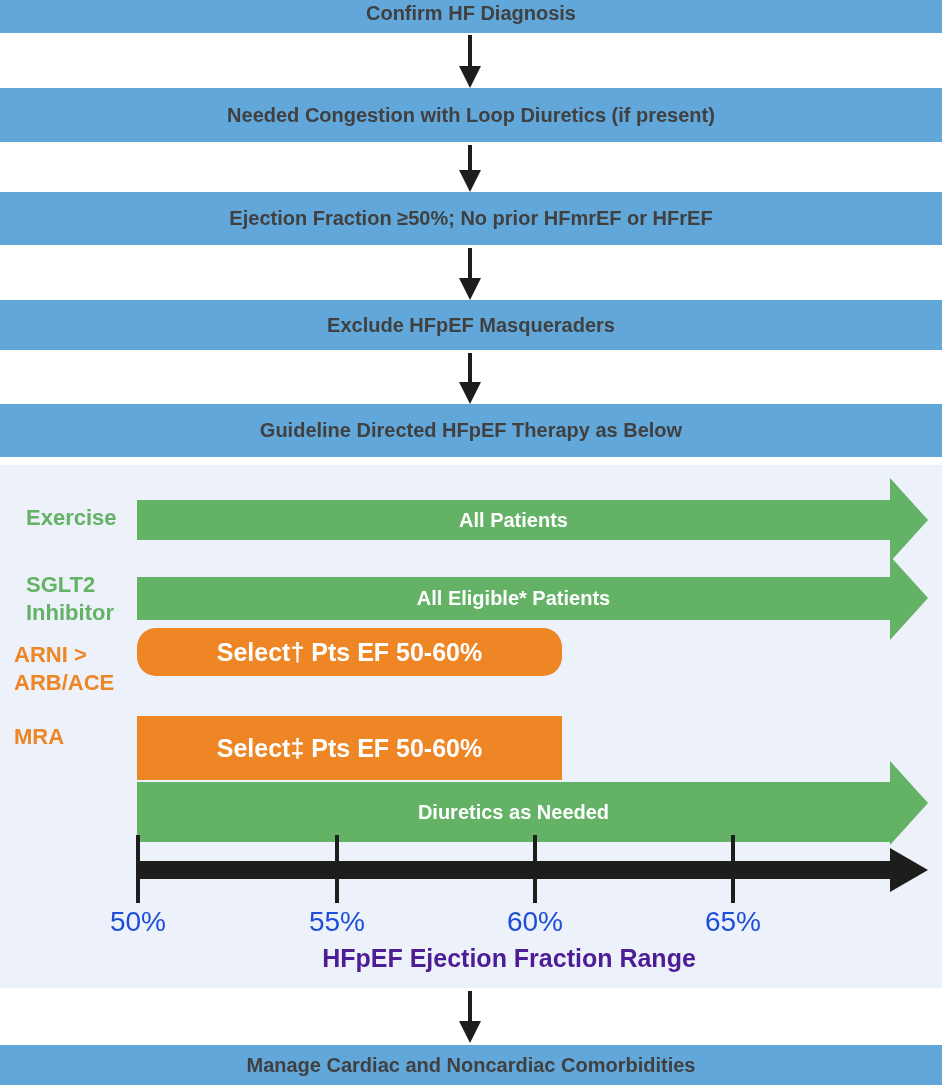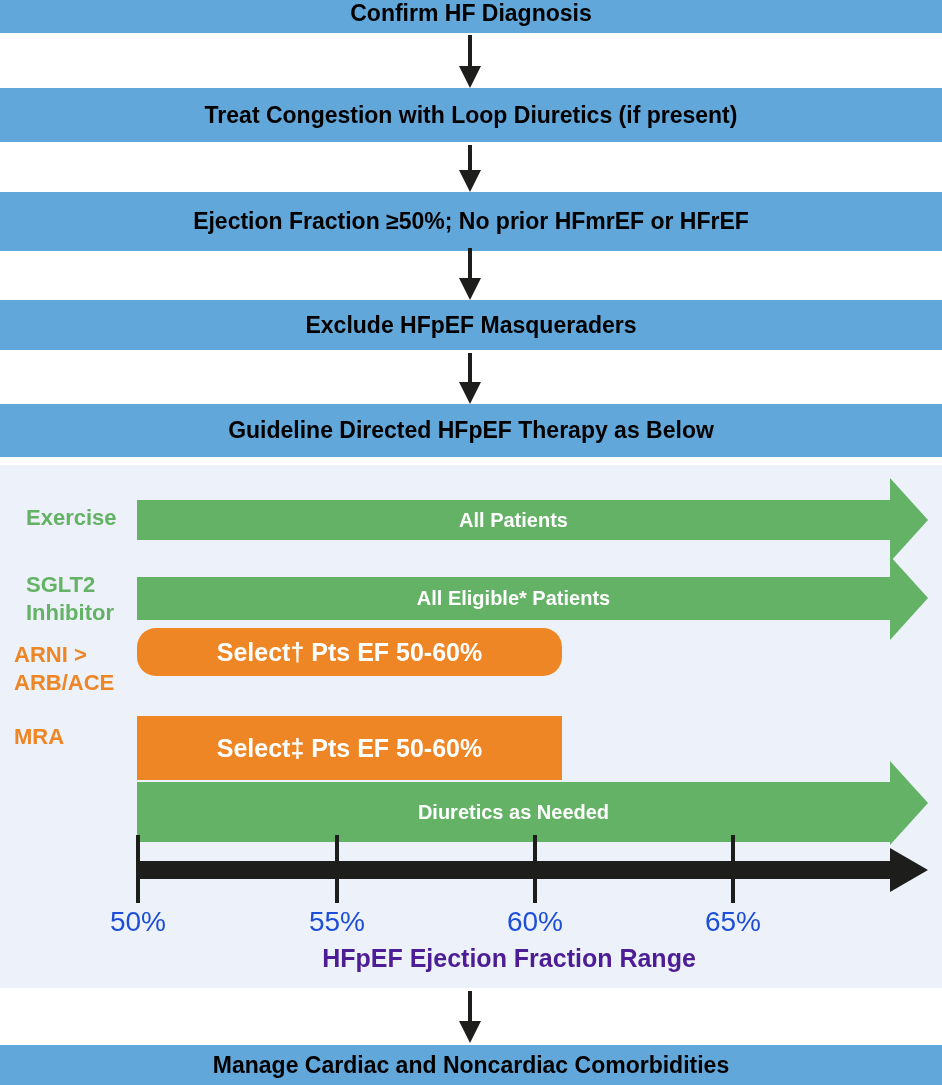--- a/index.html
+++ b/index.html
@@ -13,31 +13,31 @@
     background: #ffffff;
     overflow: hidden;
   }
 
   
   .step {
     position: absolute;
     left: 0;
     width: 942px;
     background: #62a7da;
-    color: #000000;
-    font-weight: bold;
-    font-size: 23px;
+    color: #404040;
+    font-weight: bold;
+    font-size: 20px;
     display: flex;
     align-items: center;
     justify-content: center;
     text-align: center;
   }
   .step1 { top: 0;    height: 33px; padding-bottom: 7px; }
   .step2 { top: 88px;  height: 54px; }
-  .step3 { top: 192px; height: 59px; }
+  .step3 { top: 192px; height: 53px; }
   .step4 { top: 300px; height: 50px; }
   .step5 { top: 404px; height: 53px; }
   .step6 { top: 1045px; height: 40px; }
 
   
   .vconn {
     position: absolute;
     left: 458px;
     width: 24px;
     display: flex;
@@ -162,21 +162,21 @@
   <div class="step step1">
       <span>Confirm HF Diagnosis</span>
     </div>
 
   <div class="vconn vc1">
     <div class="shaft"></div>
     <div class="head"></div>
   </div>
 
   <div class="step step2">
-      <span>Treat Congestion with Loop Diuretics (if present)</span>
+      <span>Needed Congestion with Loop Diuretics (if present)</span>
     </div>
 
   <div class="vconn vc2">
     <div class="shaft"></div>
     <div class="head"></div>
   </div>
 
   <div class="step step3">
       <span>Ejection Fraction ≥50%; No prior HFmrEF or HFrEF</span>
     </div>

